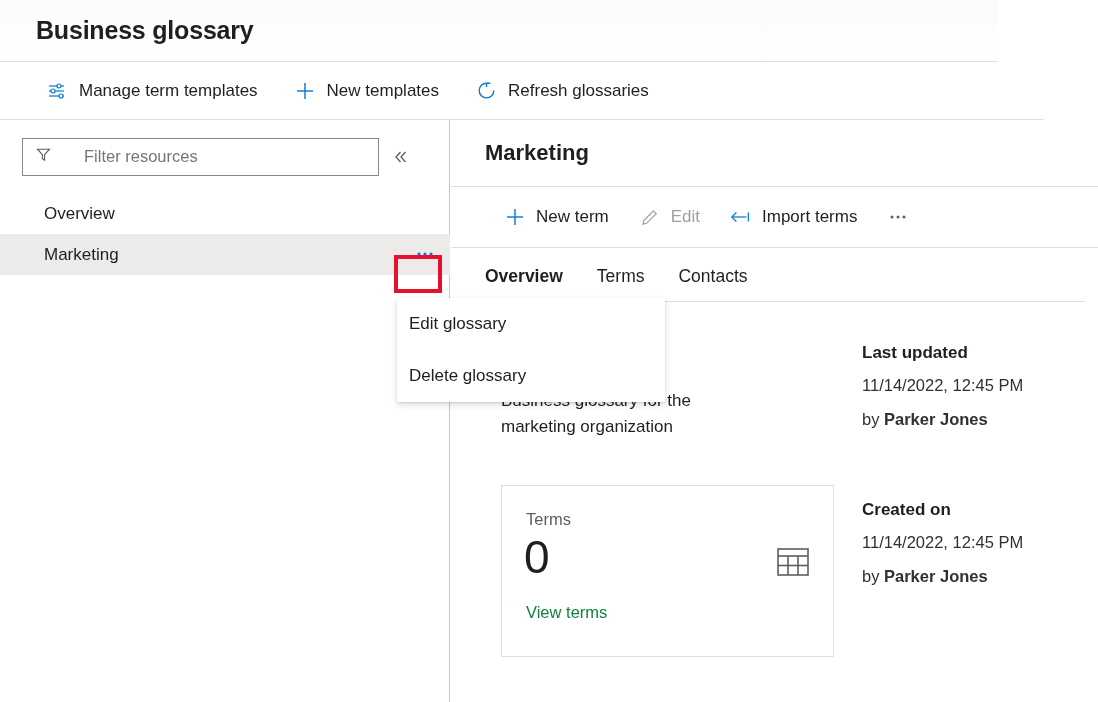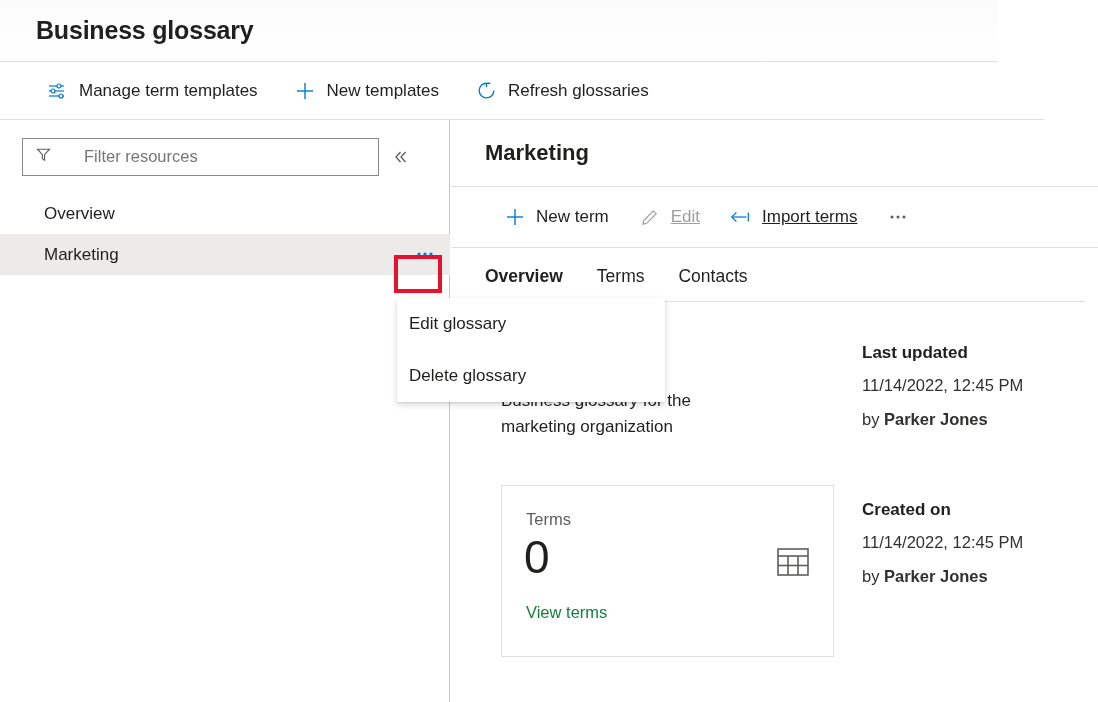--- a/index.html
+++ b/index.html
@@ -87,21 +87,21 @@
   .rp-cmd {
     position:absolute; left:0; top:67px; width:766px; height:60px;
     display:flex; align-items:center; padding-left:44px;
   }
   .rp-divider-2 { position:absolute; left:0; top:127px; width:647px; height:1px; background:#e1dfdd; }
   .rcmd {
     display:flex; align-items:center; gap:10px; height:38px; padding:0 9px;
     font-size:17px; color:#201f1e; background:transparent; border:none; cursor:pointer;
     font-family:"Liberation Sans", sans-serif; white-space:nowrap;
   }
-  .rcmd + .rcmd { margin-left:12px;text-decoration:underline; }
+  .rcmd + .rcmd { margin-left:12px; }
   .rcmd.disabled { color:#a19f9d; cursor:default; }
   .rcmd .ic { display:inline-flex; width:22px; height:22px; align-items:center; justify-content:center; }
 
   
   .tabs {
     position:absolute; left:34px; top:140px; display:flex; gap:0; align-items:flex-start;
   }
   .tab {
     position:relative; font-size:17.5px; color:#201f1e; padding:6px 0 13px 0;
     margin-right:34px; cursor:pointer; white-space:nowrap;

